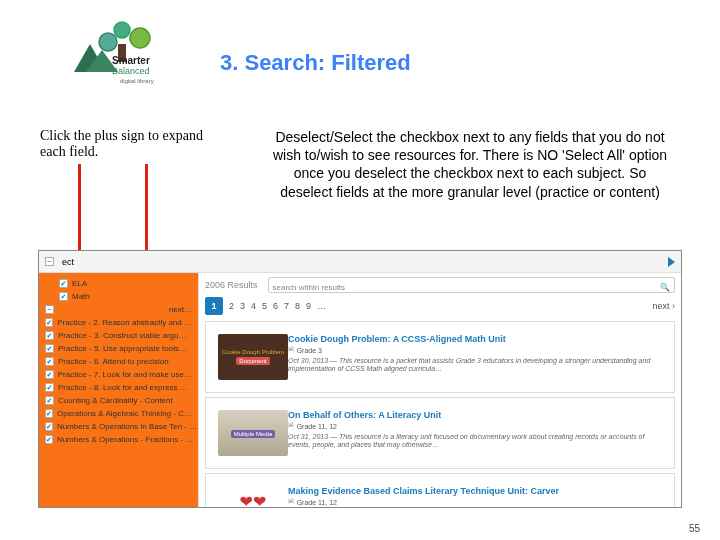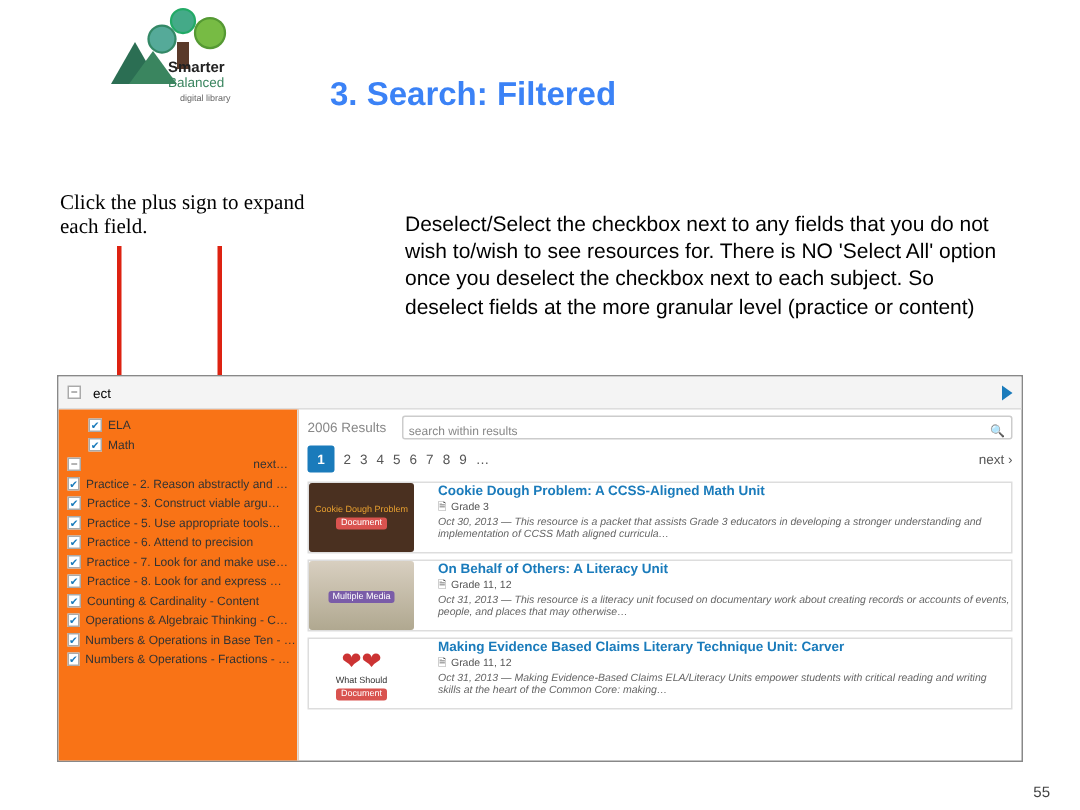--- a/index.html
+++ b/index.html
@@ -1,21 +1,21 @@
 <!DOCTYPE html>
 <html><head>
 <meta charset="utf-8">
 <style>
   * { box-sizing: border-box; margin: 0; padding: 0; }
   body { width: 720px; height: 540px; font-family: Arial, sans-serif; background: #fff; position: relative; overflow: hidden; }
   .slide { width: 720px; height: 540px; position: relative; padding: 0; }
-  .logo { position: absolute; top: 0; left: 60px; width: 120px; height: 70px; }
+  .logo { position: absolute; top: 16px; left: 60px; width: 120px; height: 70px; }
   .title { position: absolute; top: 50px; left: 220px; font-size: 22px; font-weight: bold; color: #3b82f6; }
   .left-text { position: absolute; top: 128px; left: 40px; width: 190px; text-align: left; font-size: 14px; font-family: Liberation Serif, serif; }
-  .right-text { position: absolute; top: 140px; left: 270px; width: 400px; text-align: left; font-size: 14px; line-height: 1.3; }
+  .right-text { position: absolute; top: 128px; left: 270px; width: 400px; text-align: center; font-size: 14px; line-height: 1.3; }
   .red-arrow-v { position: absolute; border-left: 3px solid #d21; }
   .red-arrow-h { position: absolute; border-top: 3px solid #d21; }
   .red-box { position: absolute; border: 2px solid #d21; }
   .app { position: absolute; top: 250px; left: 38px; width: 644px; height: 258px; border: 1px solid #888; background: #fff; overflow: hidden; font-size: 9px; }
   .app-header { height: 22px; background: #f4f4f4; border-bottom: 1px solid #ddd; display: flex; align-items: center; padding: 0 6px; gap: 8px; }
   .blue-arrow { width: 0; height: 0; border-left: 7px solid #1a7bbb; border-top: 5px solid transparent; border-bottom: 5px solid transparent; display: inline-block; }
   .app-body { display: flex; height: 236px; }
   .sidebar { width: 160px; border-right: 1px solid #ddd; padding: 4px 6px; overflow: hidden; background: #f97316; }
   .sidebar-row { display: flex; align-items: center; gap: 4px; padding: 2px 0; font-size: 8px; color: #333; white-space: nowrap; }
   .sidebar-sub { padding-left: 14px; }
@@ -23,21 +23,21 @@
   .cb.checked::after { content: "✔"; }
   .minus-box { width: 9px; height: 9px; border: 1px solid #aaa; display: inline-flex; align-items: center; justify-content: center; font-size: 8px; color: #555; background: #fff; }
   .main { flex: 1; padding: 4px 6px; overflow: hidden; }
   .topbar { display: flex; align-items: center; gap: 10px; margin-bottom: 4px; }
   .results-count { color: #888; font-size: 9px; }
   .search-box { flex: 1; border: 1px solid #ccc; height: 16px; display: flex; align-items: flex-end; padding: 0 4px; font-size: 8px; color: #888; border-radius: 2px; }
   .search-box .mag { margin-left: auto; }
   .pager { display: flex; align-items: center; gap: 6px; margin-bottom: 6px; font-size: 9px; color: #555; }
   .page-current { background: #1a7bbb; color: #fff; width: 18px; height: 18px; display: inline-flex; align-items: center; justify-content: center; border-radius: 2px; font-weight: bold; }
   .page-link { cursor: pointer; }
-  .result { display: flex; gap: 16px; border: 1px solid #ddd; padding: 0; margin-bottom: 4px; }
+  .result { display: flex; gap: 0; border: 1px solid #ddd; padding: 12px; margin-bottom: 4px; }
   .thumb { width: 70px; height: 46px; background: #eee; display: flex; flex-direction: column; align-items: center; justify-content: center; font-size: 6px; text-align: center; border-radius: 2px; overflow: hidden; }
   .thumb-label { background: #d9534f; color: #fff; font-size: 6px; padding: 1px 3px; border-radius: 2px; margin-top: 2px; white-space: nowrap; }
   .thumb-label.purple { background: #7a5ca8; }
   .result-body { flex: 1; }
   .result-title { color: #1a7bbb; font-weight: bold; font-size: 9px; margin-bottom: 1px; }
   .result-meta { color: #555; font-size: 7px; display: flex; align-items: center; gap: 3px; margin-bottom: 1px; }
   .result-desc { color: #666; font-size: 7px; line-height: 1.2; font-style: italic; }
   .page-num { position: absolute; bottom: 6px; right: 20px; font-size: 10px; color: #444; }
   svg.logo-svg { width: 100%; height: 100%; }
 </style>

